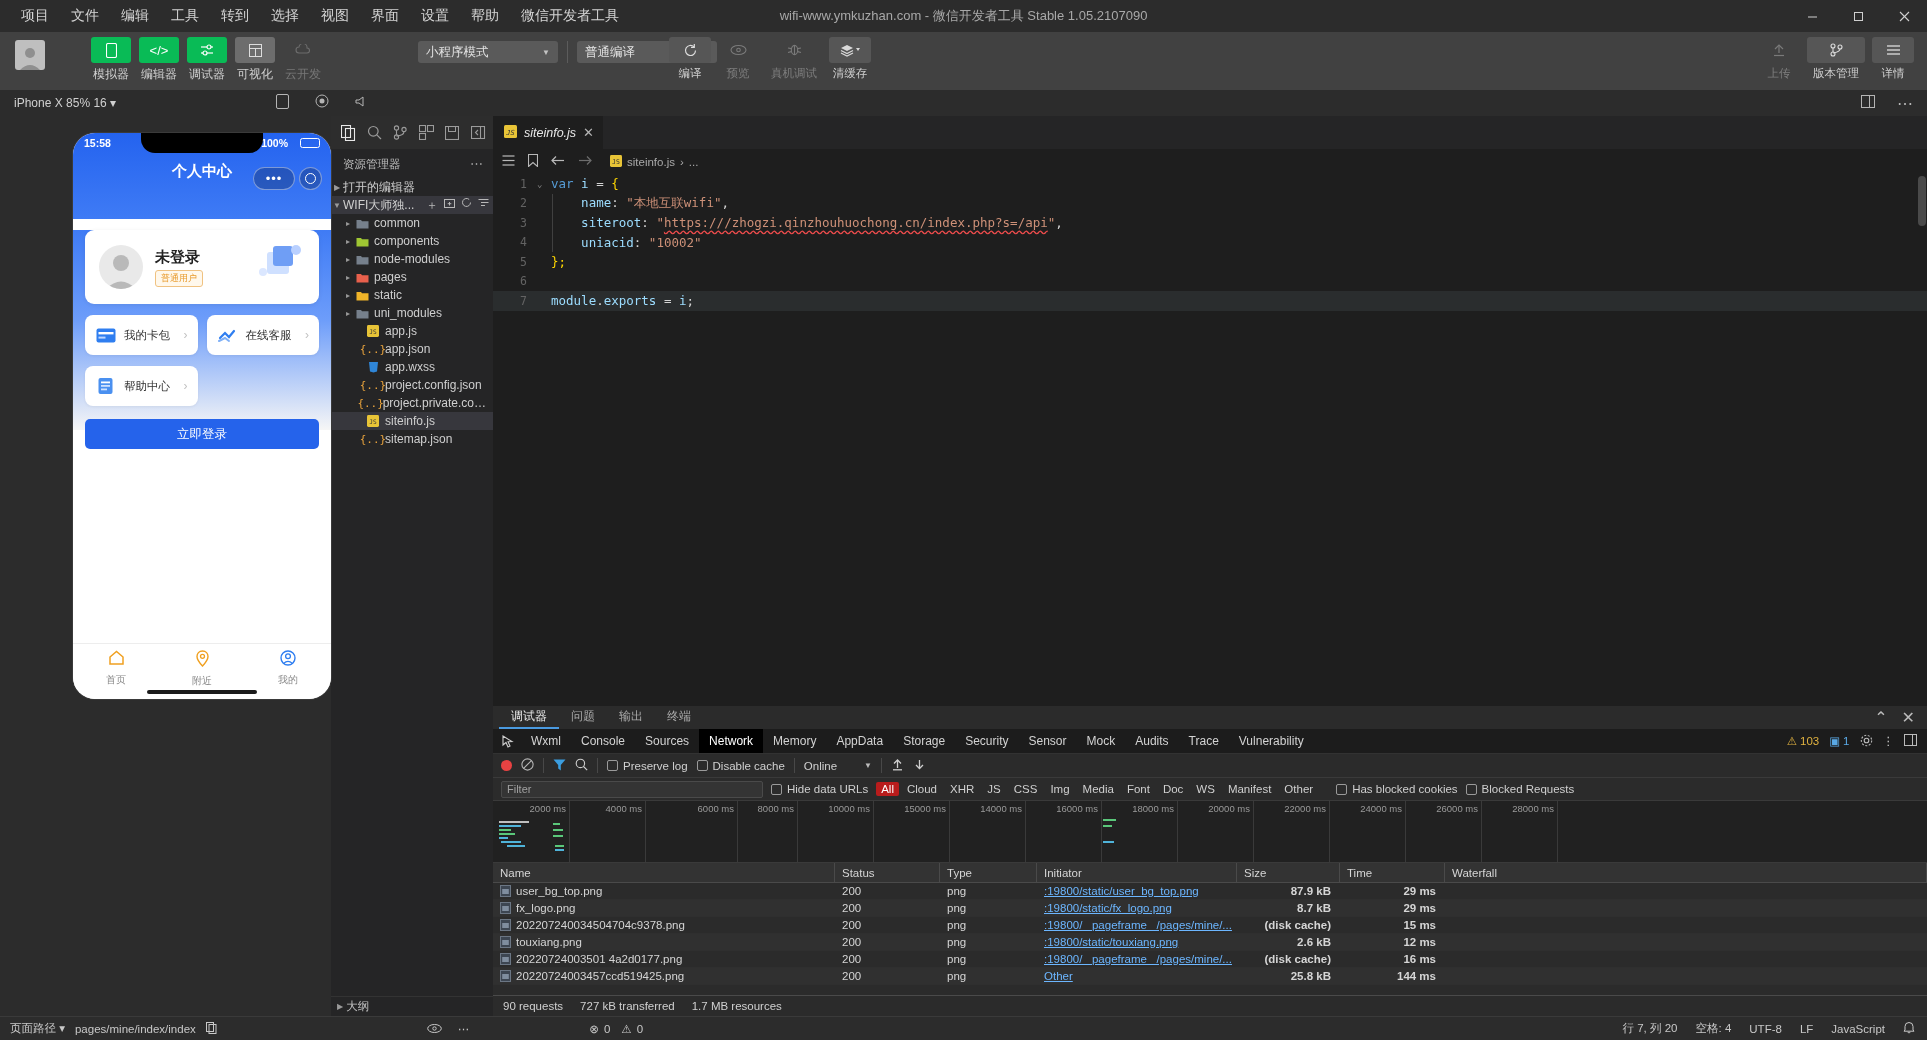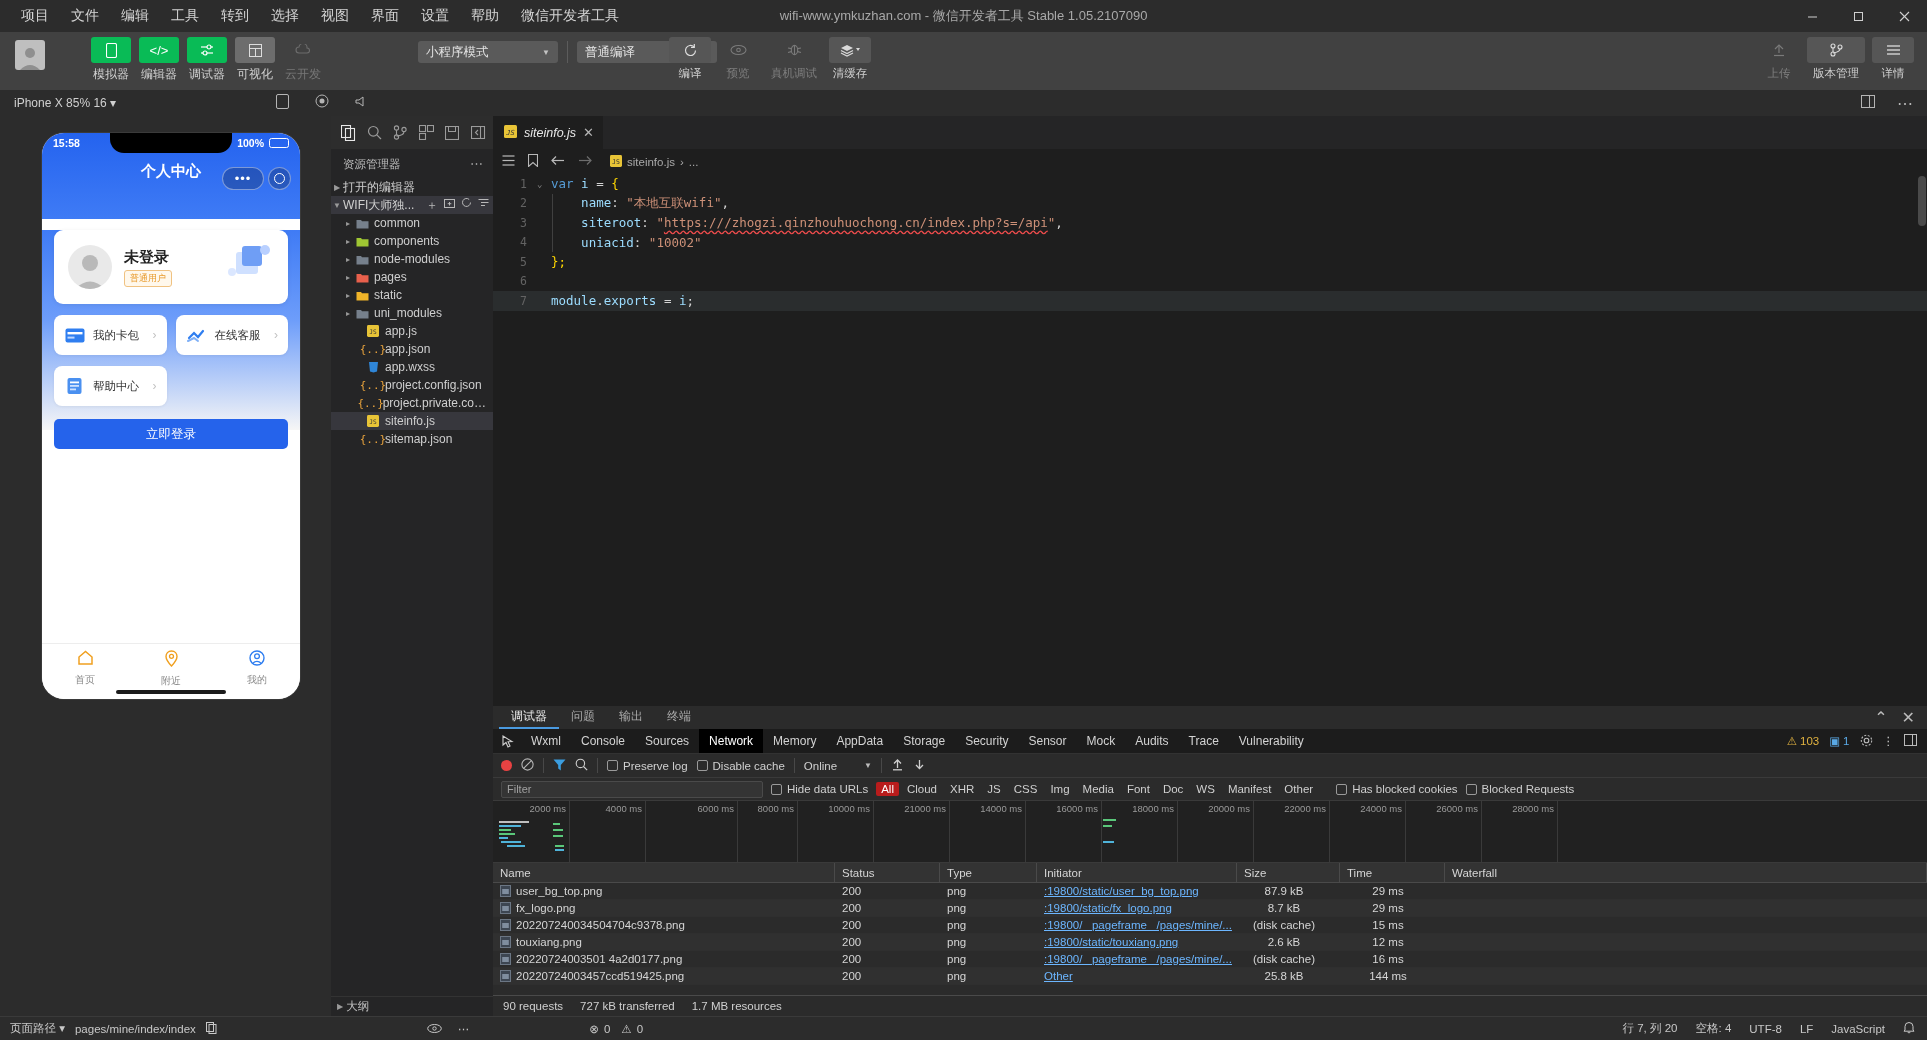--- a/index.html
+++ b/index.html
@@ -83,39 +83,39 @@
   .device-sel { font-size: 12px; color: #d0d0d0; padding-left: 14px; }
   .subbar-icons { display:flex; align-items:center; gap: 26px; margin-left: 160px; color:#b5b5b5; }
   .subbar-right { margin-left:auto; display:flex; gap: 22px; padding-right: 14px; color:#b5b5b5; }
 
   
   .body { flex: 1; display: flex; min-height: 0; }
 
   
   .sim-pane {
     width: 331px; background: #2c2c2c; position: relative; flex: 0 0 331px;
-    display: flex; justify-content: flex-start; padding-top: 17px; padding-left: 42px;
+    display: flex; justify-content: flex-end; padding-top: 17px; padding-left: 42px;
   }
   .phone {
     width: 258px; height: 566px; background: #fff; border-radius: 22px;
     position: relative; overflow: hidden; box-shadow: 0 0 0 1px #3a3a3a;
   }
   .ph-top {
     height: 86px; background: linear-gradient(180deg,#2463ef 0%, #3f7bf5 100%);
     position: relative;
   }
   .notch {
     position: absolute; left: 50%; transform: translateX(-50%); top: 0;
     width: 122px; height: 20px; background: #000; border-radius: 0 0 14px 14px;
   }
   .statusbar {
     display: flex; align-items: center; justify-content: space-between;
     padding: 4px 11px 0 11px; font-size: 10.5px; color: #fff; font-weight: bold;
   }
-  .battery { display: flex; align-items: center; gap: 5px; }
+  .battery { display: flex; align-items: center; gap: 12px; }
   .bat-shell { width: 20px; height: 10px; border: 1.3px solid #fff; border-radius: 2.5px; padding: 1px; }
   .bat-fill { width: 100%; height: 100%; background: #fff; border-radius: 1px; }
   .navtitle {
     text-align: center; color: #fff; font-size: 15px; font-weight: bold; margin-top: 13px;
   }
   .caps {
     position: absolute; right: 9px; top: 34px; display: flex; align-items: center; gap: 4px;
   }
   .cap-pill {
     width: 42px; height: 23px; border-radius: 12px; background: rgba(0,0,0,0.22);
@@ -295,21 +295,21 @@
     font-size: 11.5px; color: #d5d5d5; border-bottom: 1px solid #4a4a4a;
   }
   .th { padding-left: 7px; border-right: 1px solid #4a4a4a; height: 20px; display: flex; align-items: center; }
   .rows { flex: 1; overflow: hidden; }
   .nrow {
     height: 17px; display: flex; align-items: center; font-size: 11.5px; color: #d5d5d5;
     border-bottom: 1px solid #2f2f2f;
   }
   .nrow:nth-child(even) { background: #303030; }
   .td { padding-left: 7px; overflow: hidden; white-space: nowrap; text-overflow: ellipsis; }
-  .td.num { text-align: center; padding-right: 9px; padding-left: 0; }
+  .td.num { text-align: right; padding-right: 9px; padding-left: 0; font-weight: bold; }
   .link { color: #6cb6ff; text-decoration: underline; }
   .file-ic { width: 11px; height: 12px; margin-right: 5px; flex: 0 0 11px; }
   .summary {
     height: 21px; background: #2b2b2b; border-top: 1px solid #4a4a4a; display: flex;
     align-items: center; gap: 17px; padding-left: 10px; font-size: 11.5px; color: #d0d0d0;
   }
 
   
   .statusbarwin {
     height: 24px; background: #2c2c2c; border-top: 1px solid #3a3a3a; display: flex;
@@ -1105,21 +1105,21 @@
               <div class="ov-tick" style="left: 244px;">
                 <span>6000 ms</span>
               </div>
               <div class="ov-tick" style="left: 304px;">
                 <span>8000 ms</span>
               </div>
               <div class="ov-tick" style="left: 380px;">
                 <span>10000 ms</span>
               </div>
               <div class="ov-tick" style="left: 456px;">
-                <span>21000 ms</span>
+                <span>15000 ms</span>
               </div>
               <div class="ov-tick" style="left: 532px;">
                 <span>14000 ms</span>
               </div>
               <div class="ov-tick" style="left: 608px;">
                 <span>16000 ms</span>
               </div>
               <div class="ov-tick" style="left: 684px;">
                 <span>18000 ms</span>
               </div>

